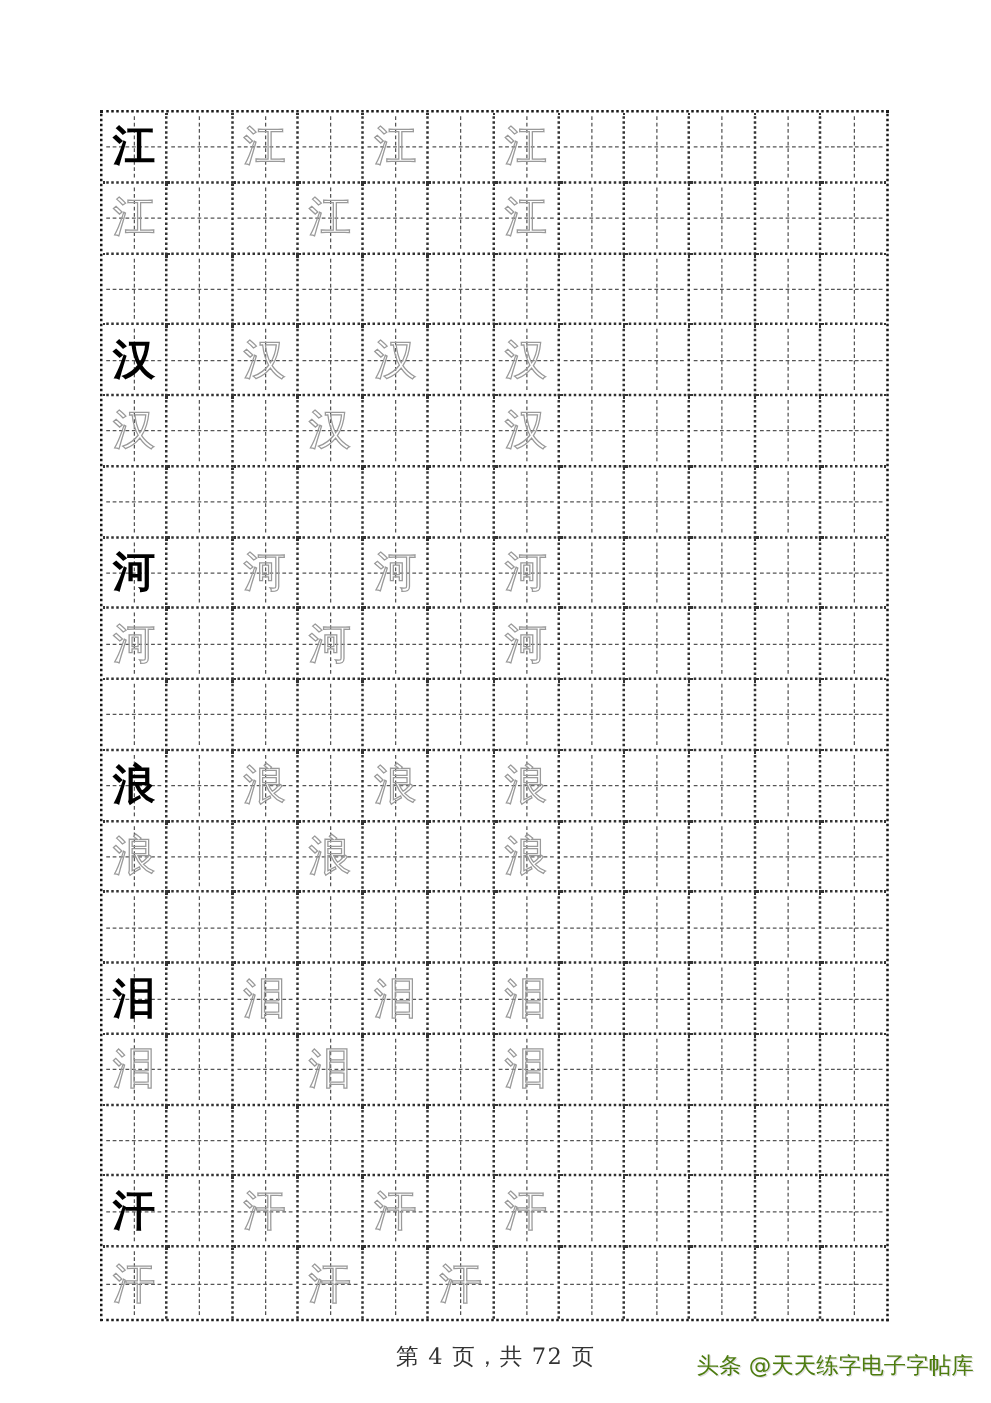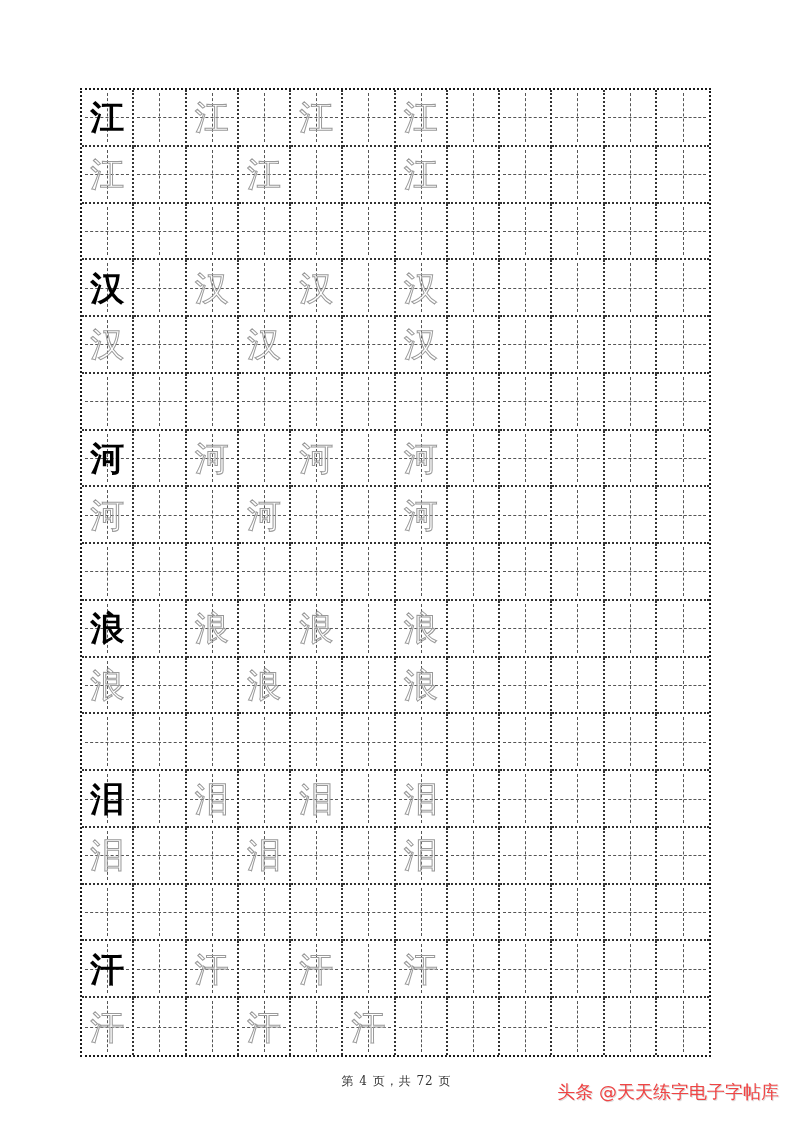--- a/index.html
+++ b/index.html
@@ -38,27 +38,27 @@
     .char.model { color: #000; font-weight: bold; }
     .char.trace {
       color: transparent;
       -webkit-text-stroke: 1px #9a9a9a;
       font-weight: normal;
     }
     .footer {
       position: absolute; left: 0; width: 793px; top: 1073px;
       text-align: center;
       font-family: "DejaVu Serif", "Liberation Serif", serif;
-      font-size: 12px; color: #333;
+      font-size: 18px; color: #333;
       letter-spacing: 1px;
     }
     .watermark {
       position: absolute; right: 14px; top: 1080px;
       font-family: "DejaVu Sans", "Liberation Sans", sans-serif;
-      font-size: 18px; color: #ef4444;
+      font-size: 18px; color: #4d7c0f;
       text-shadow: 1px 1px 0 #ddd;
     }
   </style>
 </head>
 <body>
 
 <div class="grid" id="grid">
     <div class="cell">
       <span class="char model">江</span>
     </div>

